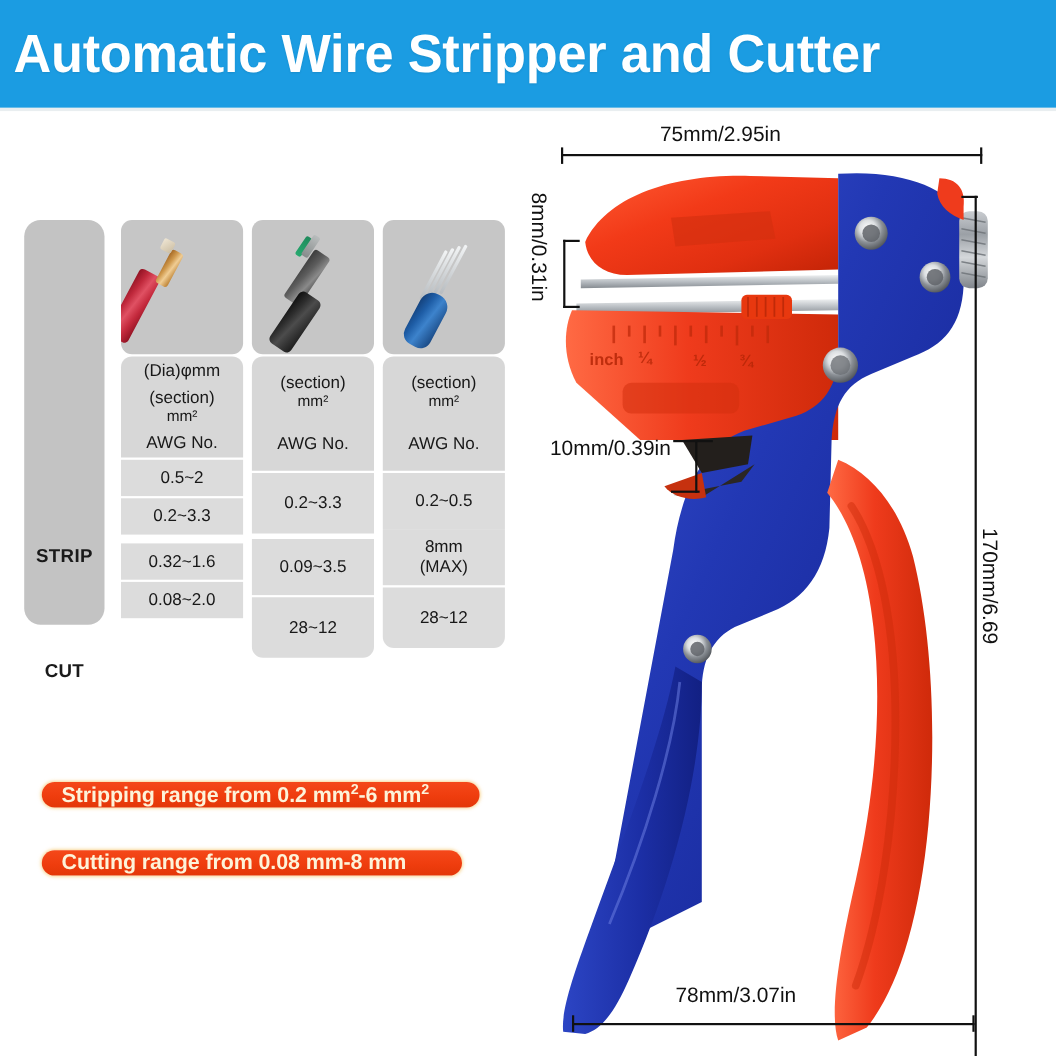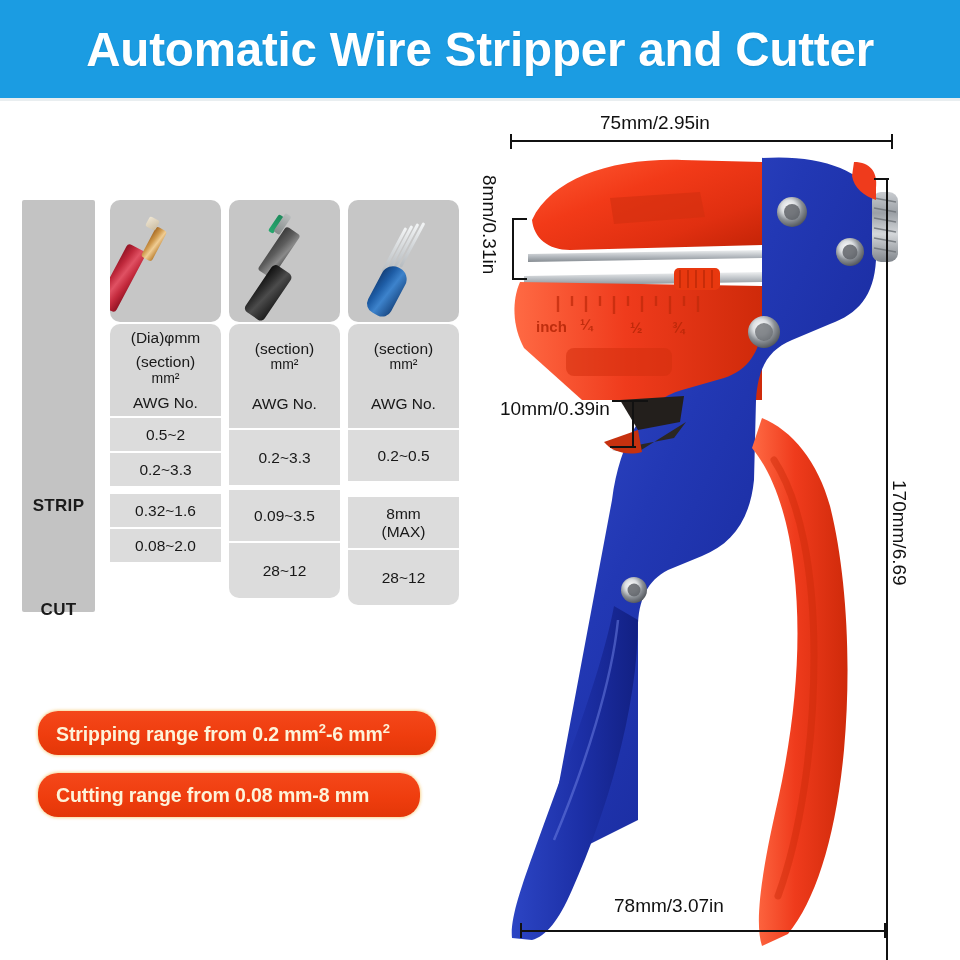--- a/index.html
+++ b/index.html
@@ -21,21 +21,20 @@
   }
 
   
   #title-banner {
     position: absolute;
     left: 0; top: 0;
     width: 960px; height: 98px;
     background: #1b9ce2;
     display: flex;
     align-items: center;
-    justify-content: center;
     overflow: hidden;
   }
   #title-text {
     color: #ffffff;
     font-family: "Liberation Sans Narrow", "Liberation Sans", sans-serif;
     font-size: 49px;
     font-weight: bold;
     letter-spacing: -0.2px;
     white-space: nowrap;
     transform: scaleX(0.97);
@@ -52,23 +51,23 @@
   #spec-table {
     position: absolute;
     left: 22px; top: 200px;
     width: 440px; height: 462px;
   }
 
   
   #mode-bar {
     position: absolute;
     left: 0; top: 0;
-    width: 73px; height: 412px;
+    width: 73px; height: 368px;
     background: #c3c3c3;
-    border-radius: 2px;
+    border-radius: 15px;
   }
   .mode-label {
     position: absolute;
     left: 0; width: 73px;
     text-align: center;
     font-size: 17px;
     font-weight: bold;
     color: #1a1a1a;
     letter-spacing: 0.3px;
   }
@@ -191,21 +190,21 @@
   }
   .s0 { left: 33px; top: 22px; }
   .s1 { left: 39px; top: 20px; }
   .s2 { left: 45px; top: 18px; }
   .s3 { left: 51px; top: 17px; }
 
   
   .range-badge {
     position: absolute;
     left: 38px;
-    height: 44px;
+    height: 23px;
     border-radius: 20px;
     background: linear-gradient(180deg,#f4481a 0%,#ef3d0e 55%,#e33708 100%);
     box-shadow: 0 0 3px 1px rgba(243,180,60,0.55);
     display: flex;
     align-items: center;
     padding-left: 18px;
     color: #fdf3d9;
     font-size: 19.5px;
     font-weight: bold;
     white-space: nowrap;
@@ -346,21 +345,21 @@
       <div class="cell head r-top" style="height:104px;">
         <div>
           <span class="stack">(section)</span>
           <span class="stack small">mm²</span>
           <span class="stack" style="margin-top:22px;">AWG No.</span>
         </div>
       </div>
 
       <div class="cell" style="height:51px;">0.2~0.5</div>
 
-      <div class="cell" style="height:51px;margin-top:16px;">
+      <div class="cell" style="height:51px;margin-top:0;">
         <div>
           <span class="stack">8mm</span>
           <span class="stack">(MAX)</span>
         </div>
       </div>
       <div class="cell r-bottom" style="height:55px;">28~12</div>
     </div>
   </div>
 
   <div class="range-badge" id="badge-strip">

